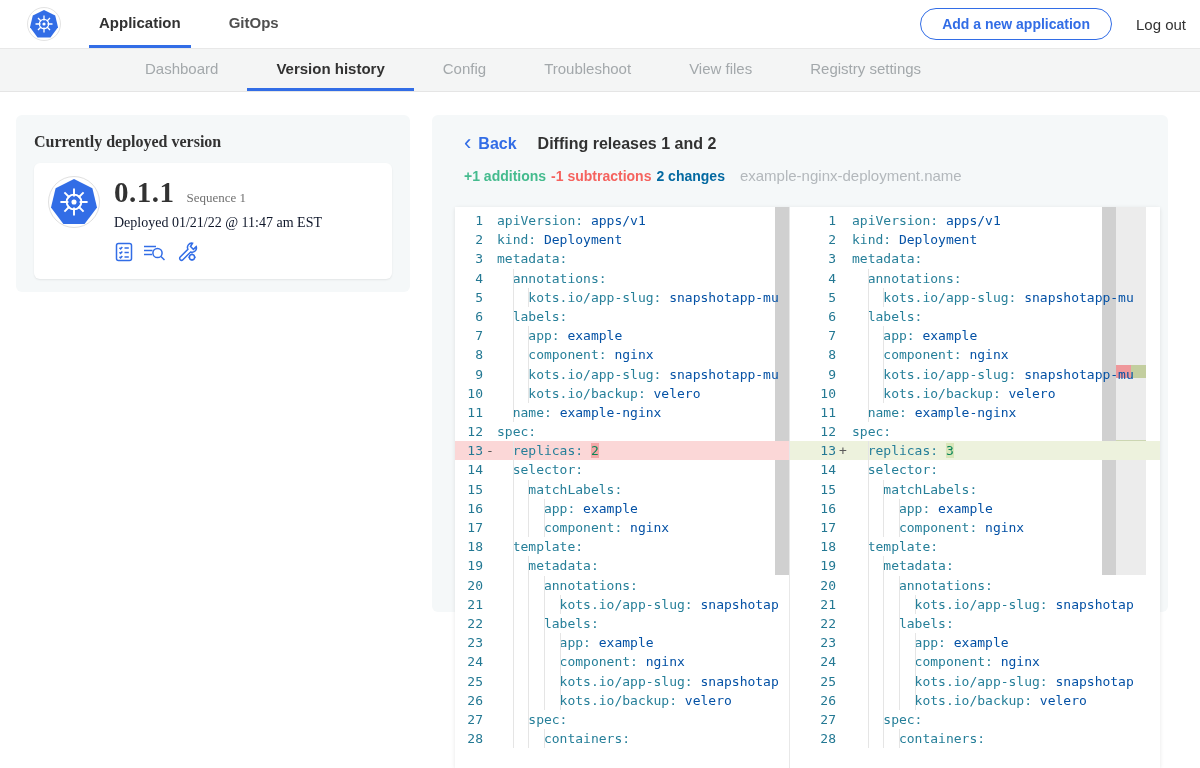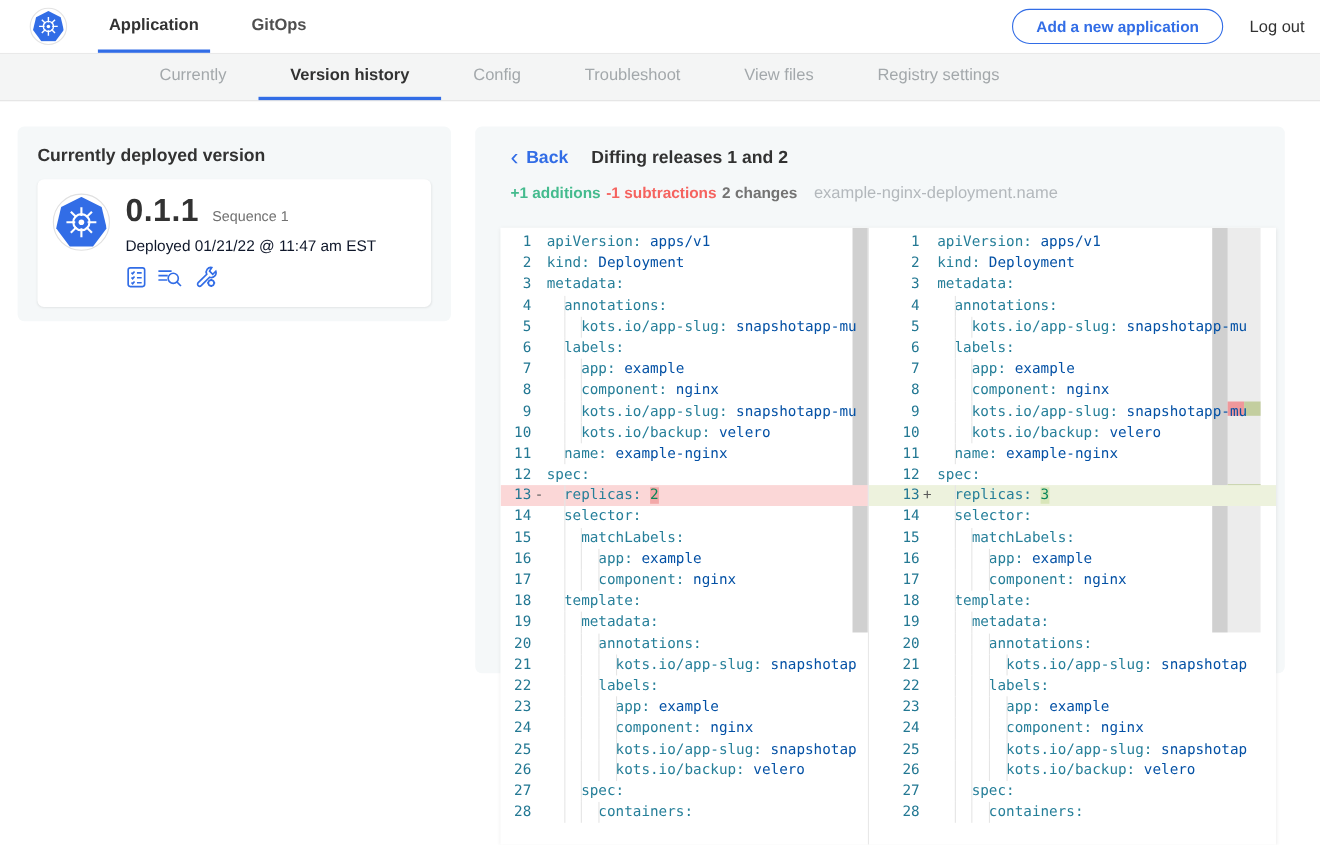--- a/index.html
+++ b/index.html
@@ -25,21 +25,21 @@
             display:flex; align-items:stretch; padding-left:116px; }
   .stab { display:flex; align-items:center; padding:0 29px; font-size:15px; color:#a3a8ab;
           border-bottom:3px solid transparent; cursor:pointer; }
   .stab.active { color:#323232; font-weight:700; border-bottom-color:var(--accent); }
 
   
   .content { position:relative; width:1200px; height:676px; }
 
   
   .deployed-card { position:absolute; left:16px; top:23px; width:394px; height:177px;
-                   background:#f5f8f9; border-radius:6px; padding:14px 18px; }
+                   background:#f5f8f9; border-radius:6px; padding:14px 18px;font-family:Liberation Serif, serif; }
   .deployed-title { font-size:16px; font-weight:700; color:#323232; margin:4px 0 12px 0; }
   .deployed-inner { background:#fff; border-radius:6px; box-shadow:0 1px 2px rgba(0,0,0,0.08);
                     padding:13px 14px; display:flex; gap:14px; height:116px; }
   .k8s-big { width:52px; height:52px; border-radius:50%; border:1px solid #e0e0e0; background:#fff;
              display:flex; align-items:center; justify-content:center; flex:0 0 auto; }
   .k8s-big .k8s-hept { width:46px; height:46px; }
   .ver-row { display:flex; align-items:baseline; gap:12px; }
   .ver-num { font-size:29px; font-weight:800; color:#323232; letter-spacing:0.5px; }
   .ver-seq { font-size:13px; color:#717171; }
   .ver-date { font-size:14px; color:#0f172a; margin-top:6px; }
@@ -50,21 +50,21 @@
   .diff-card { position:absolute; left:432px; top:23px; width:736px; height:497px;
                background:#f5f8f9; border-radius:6px; }
   .diff-header { display:flex; align-items:center; padding:20px 0 0 32px; gap:8px; }
   .back-link { display:flex; align-items:center; gap:7px; color:var(--accent); font-weight:700;
                font-size:16px; cursor:pointer; }
   .back-chevron { font-size:22px; line-height:14px; font-weight:400; transform:translateY(-1px); }
   .diff-title { font-size:16px; font-weight:700; color:#323232; margin-left:13px; }
   .diff-stats { display:flex; align-items:baseline; padding:14px 0 0 32px; font-size:14px; font-weight:700; gap:5px; }
   .stat-add { color:var(--add-green);text-align:right; }
   .stat-sub { color:var(--sub-red); }
-  .stat-chg { color:#737373; }
+  .stat-chg { color:#0369a1; }
   .diff-filename { color:#b3b8bc; font-weight:400; font-size:15px; margin-left:10px; }
 
   
   .panels { position:absolute; left:455px; top:115px; width:705px; height:561px; display:flex;
             background:#fff; box-shadow:0 1px 4px rgba(0,0,0,0.10); overflow:hidden; }
   .panel { position:relative; height:100%; background:#fff; overflow:hidden;
            font-family:"DejaVu Sans Mono", monospace; font-size:13px; padding-top:4px; }
   .panel.left  { width:334px; }
   .panel.right { width:371px; border-left:1px solid #e8e8e8; }
   .row { position:relative; height:19.2px; line-height:19.2px; white-space:pre; }
@@ -118,21 +118,21 @@
   </div>
   <div class="ptab active">Application</div>
   <div class="ptab">GitOps</div>
   <div class="topnav-right">
     <button class="add-app-btn">Add a new application</button>
     <span class="logout">Log out</span>
   </div>
 </div>
 
 <div class="subnav">
-  <div class="stab">Currently</div>
+  <div class="stab">Dashboard</div>
   <div class="stab active">Version history</div>
   <div class="stab">Config</div>
   <div class="stab">Troubleshoot</div>
   <div class="stab">View files</div>
   <div class="stab">Registry settings</div>
 </div>
 
 <div class="content">
 
   <div class="deployed-card">

